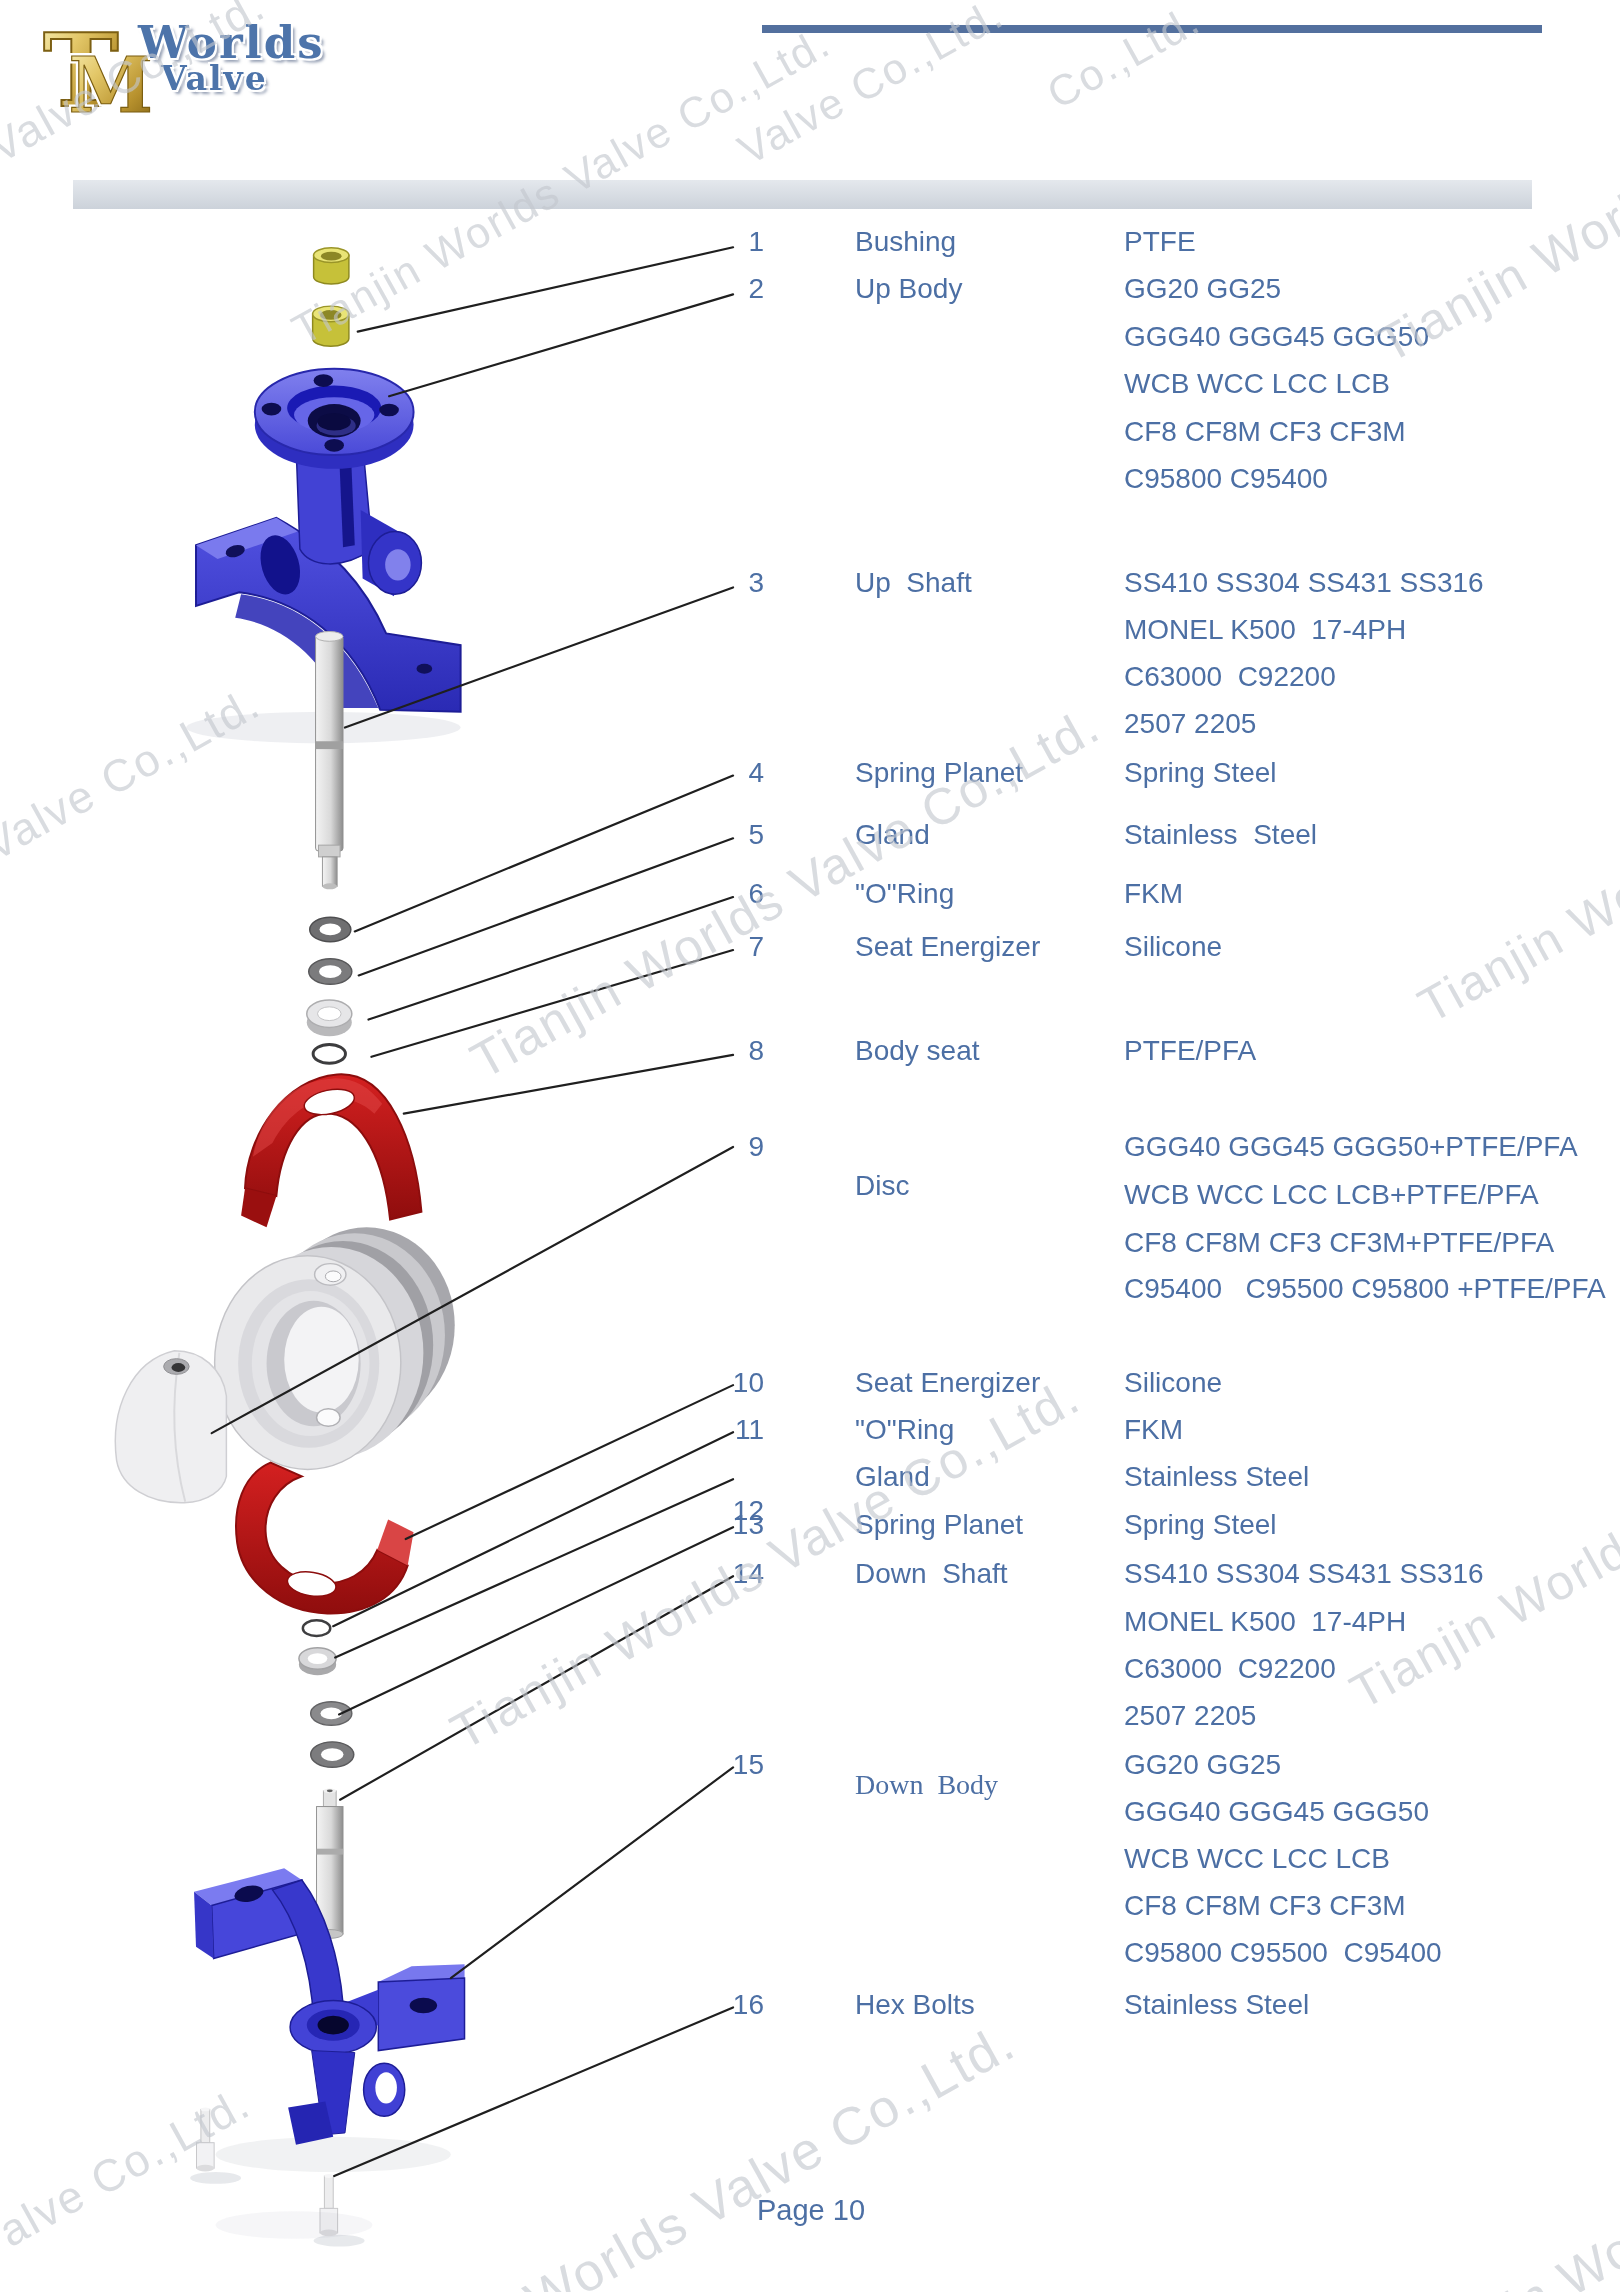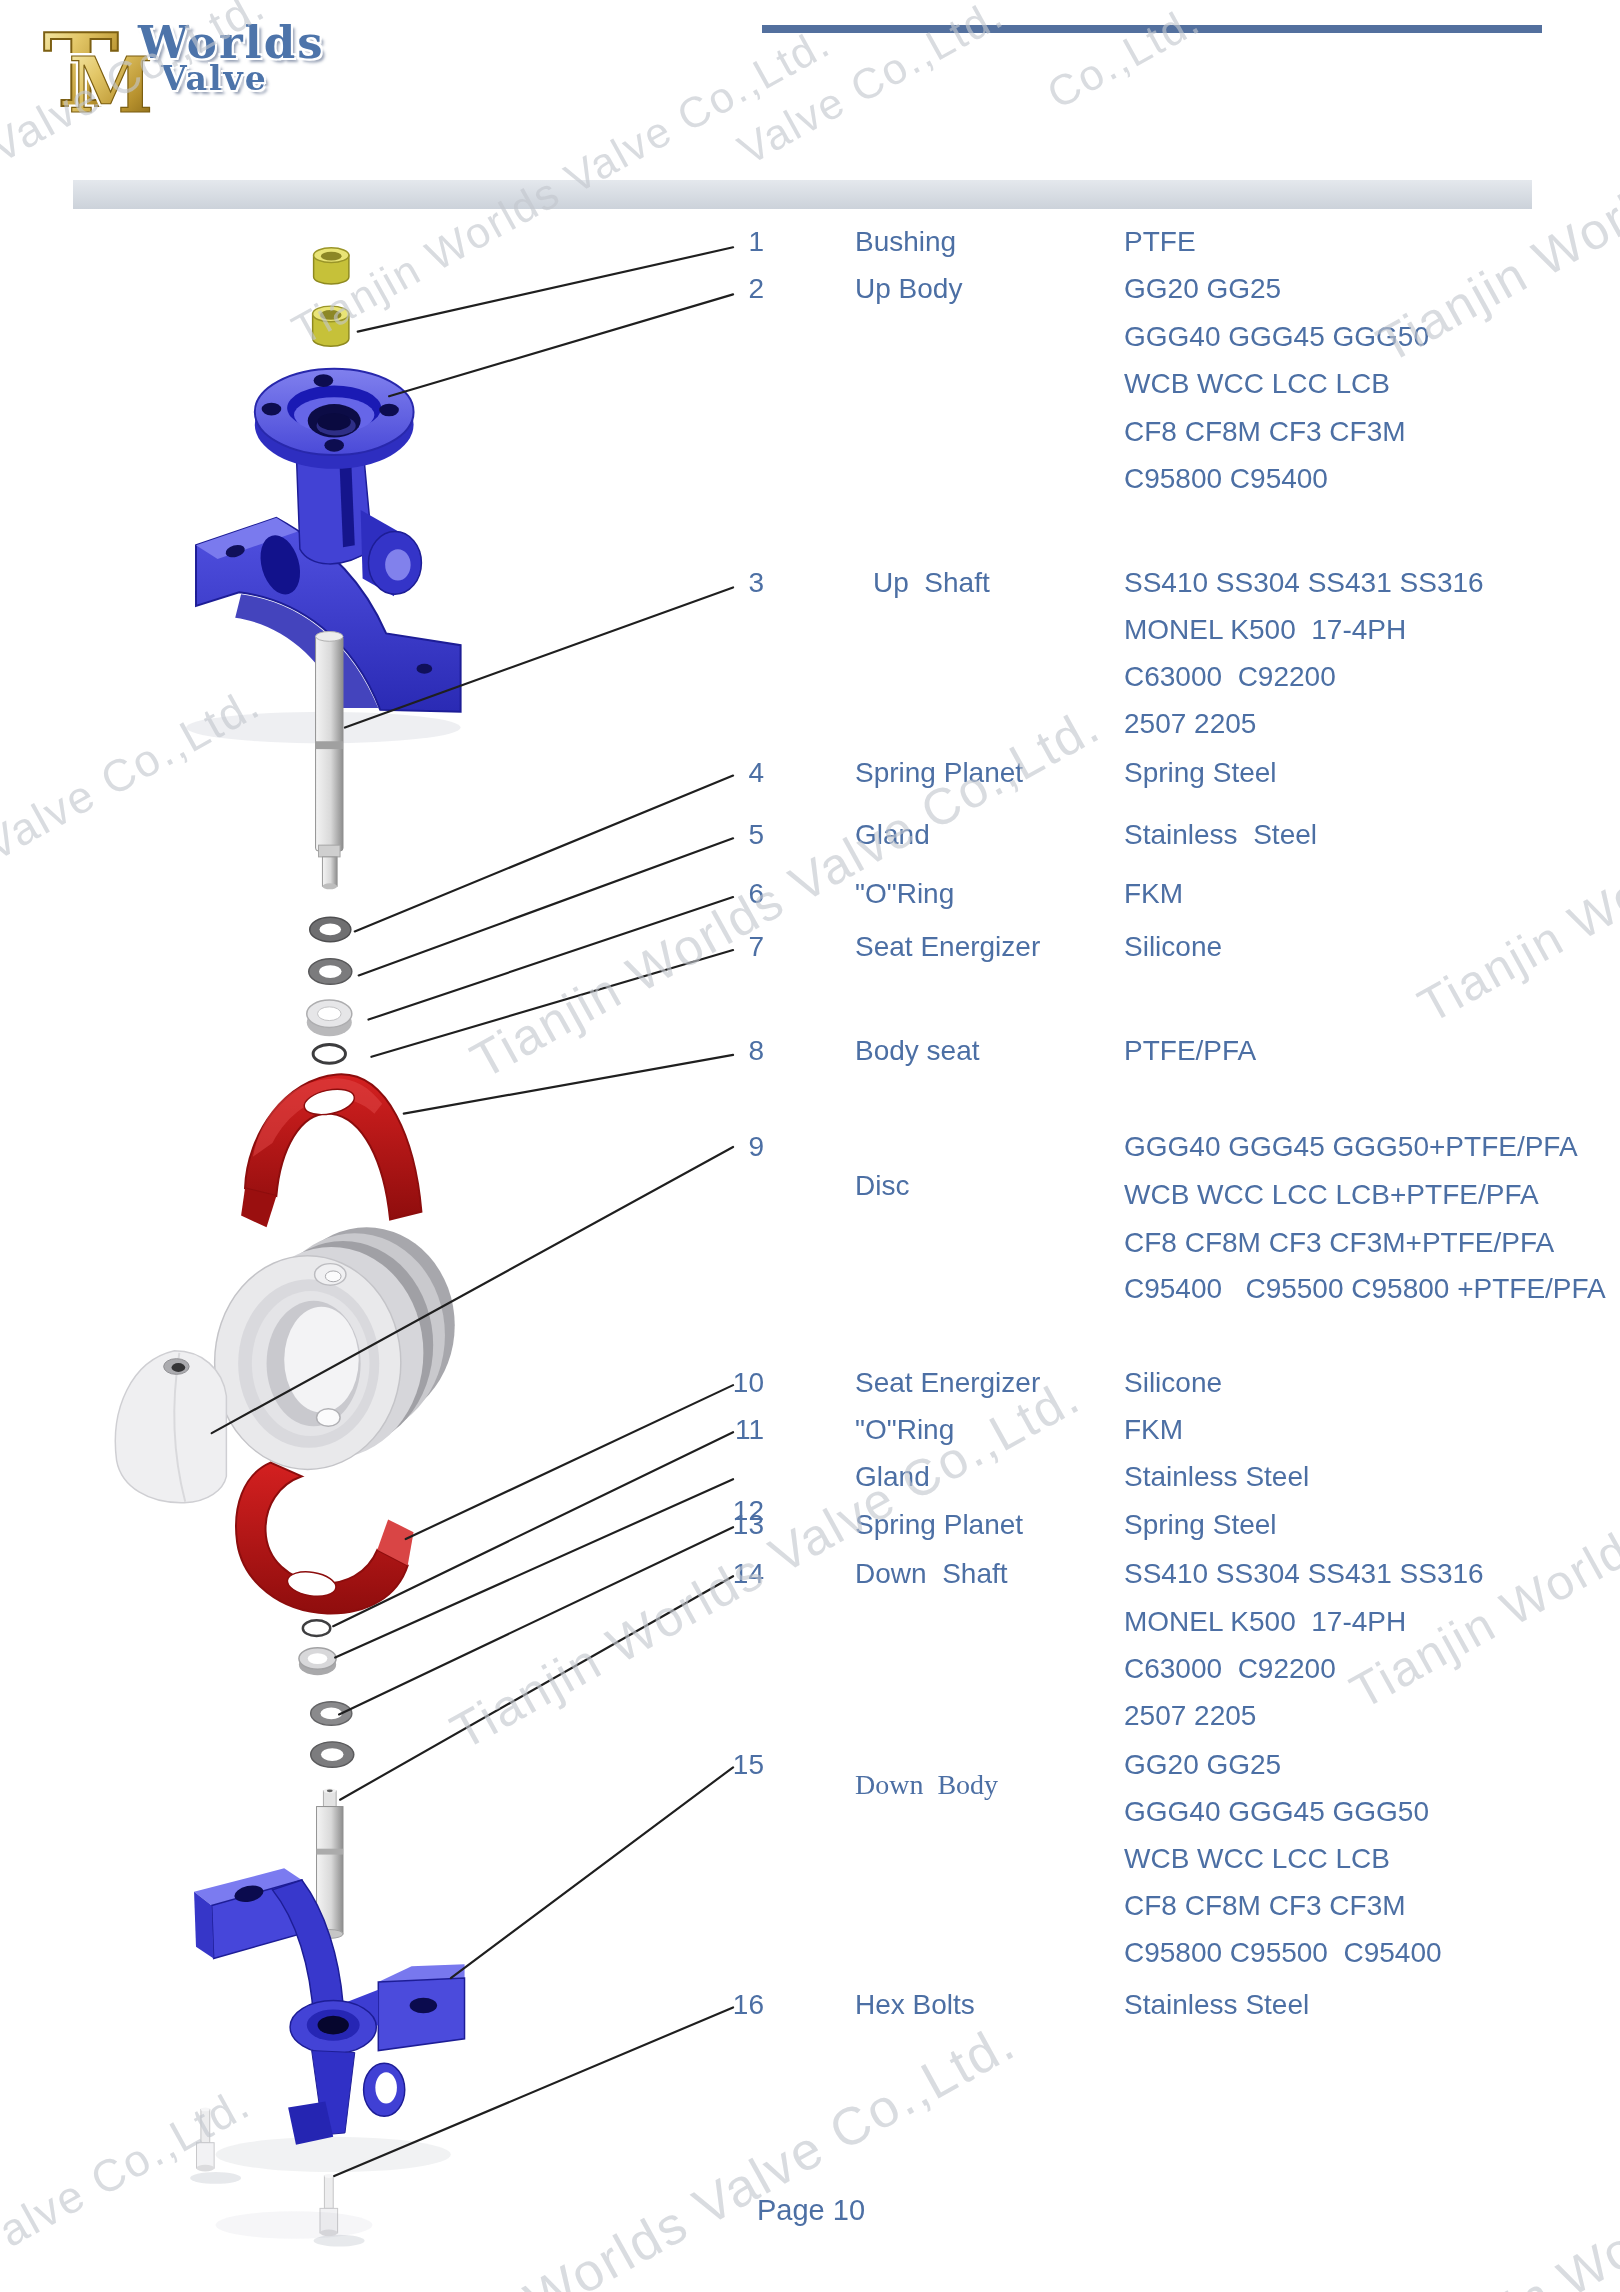--- a/index.html
+++ b/index.html
@@ -282,21 +282,21 @@
       <div class="pname" style="top: 225px;">Bushing</div>
       <div class="pmat" style="top: 225px;">PTFE</div>
       <div class="pnum" style="top: 272px;">2</div>
       <div class="pname" style="top: 272px;">Up Body</div>
       <div class="pmat" style="top: 272px;">GG20 GG25</div>
       <div class="pmat" style="top: 320px;">GGG40 GGG45 GGG50</div>
       <div class="pmat" style="top: 367px;">WCB WCC LCC LCB</div>
       <div class="pmat" style="top: 415px;">CF8 CF8M CF3 CF3M</div>
       <div class="pmat" style="top: 462px;">C95800 C95400</div>
       <div class="pnum" style="top: 566px;">3</div>
-      <div class="pname" style="top: 566px; margin-left: 18px;">Up  Shaft</div>
+      <div class="pname" style="top: 566px;">Up  Shaft</div>
       <div class="pmat" style="top: 566px;">SS410 SS304 SS431 SS316</div>
       <div class="pmat" style="top: 613px;">MONEL K500  17-4PH</div>
       <div class="pmat" style="top: 660px;">C63000  C92200</div>
       <div class="pmat" style="top: 707px;">2507 2205</div>
       <div class="pnum" style="top: 756px;">4</div>
       <div class="pname" style="top: 756px;">Spring Planet</div>
       <div class="pmat" style="top: 756px;">Spring Steel</div>
       <div class="pnum" style="top: 818px;">5</div>
       <div class="pname" style="top: 818px;">Gland</div>
       <div class="pmat" style="top: 818px;">Stainless  Steel</div>

